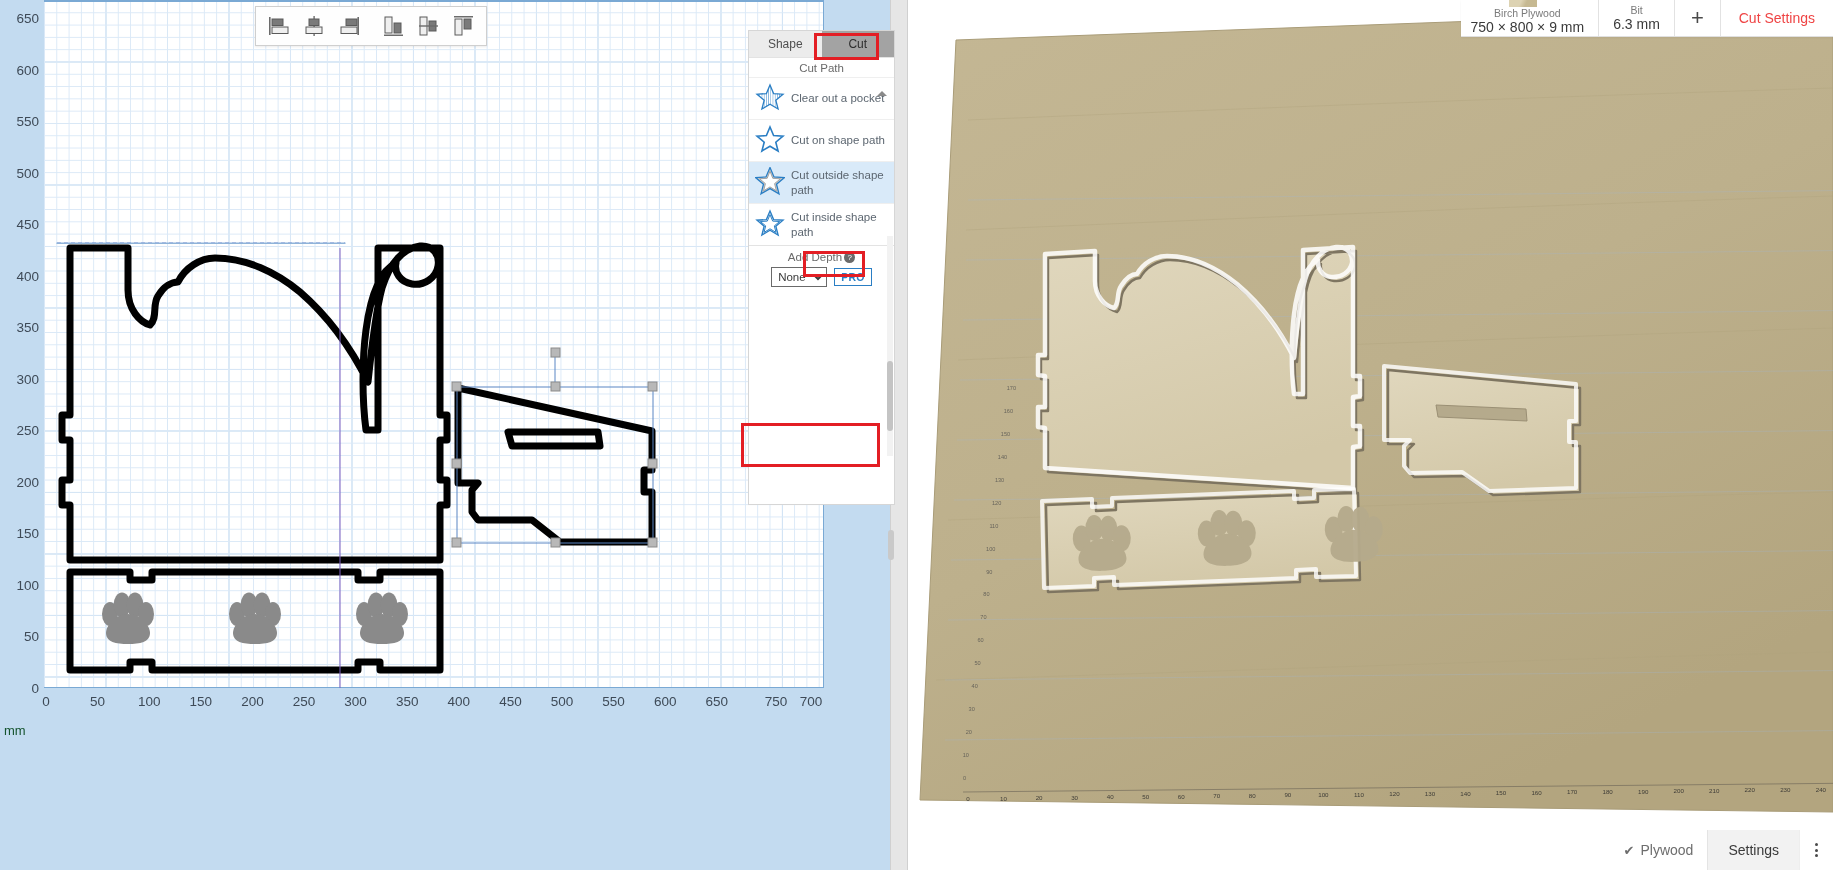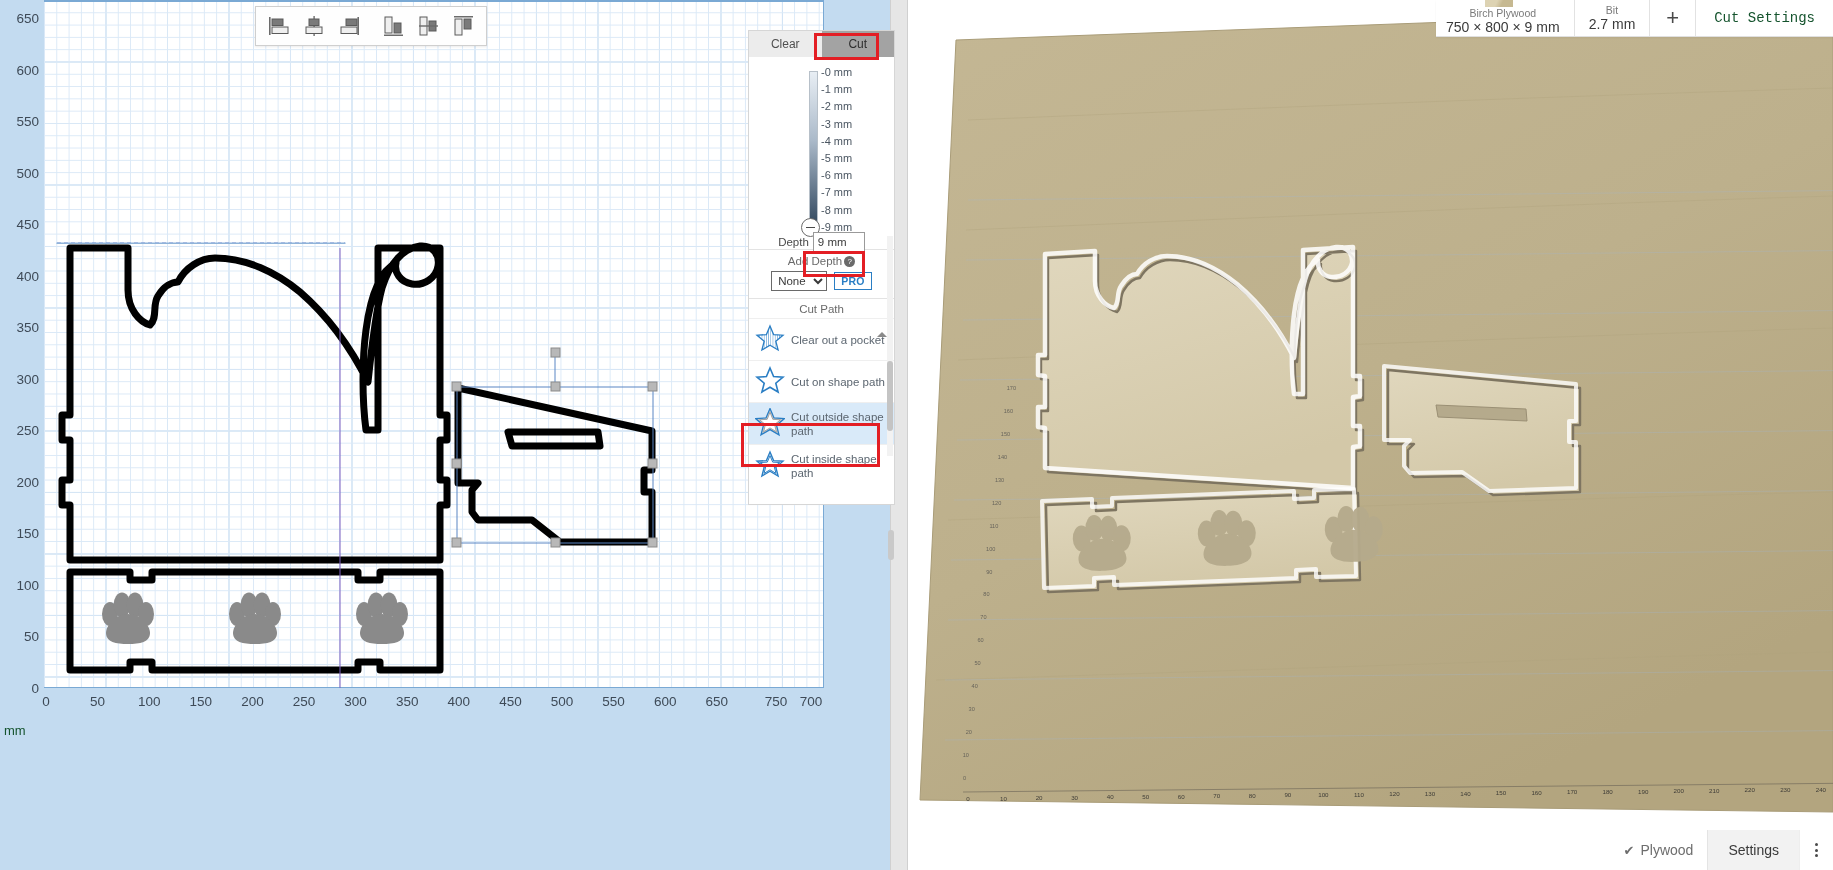--- a/index.html
+++ b/index.html
@@ -221,21 +221,21 @@
   .hdr-top { font-size: 10.5px; color:#7a7a7a; line-height:1.15; }
   .hdr-bot { font-size: 14px; color:#3a3a3a; line-height:1.2; }
   #material-swatch {
     width: 28px; height: 28px; background:#d2c49a;
     background-image: linear-gradient(115deg, rgba(255,255,255,.25) 0 40%, rgba(0,0,0,.06) 60% 100%);
     margin-right: 8px; align-self:center;
   }
   #material-cell { flex-direction: column; align-items:center; padding-left:10px; }
   #material-text { display:flex; flex-direction:column; align-items:center; }
   #plus-cell { font-size: 22px; color:#4a4a4a; padding: 0 16px; }
-  #cut-settings-cell { font-size: 14px; color:#14532d; padding: 11px 18px; justify-content:center;font-family:Liberation Mono, monospace;}
+  #cut-settings-cell { font-size: 14px; color:#ef4444; padding: 11px 18px; justify-content:center;}
 
   
   #preview-footer {
     position:absolute; right:0; bottom:0; height: 40px;
     display:flex; align-items:stretch; z-index: 15;
   }
   #detailed-cell {
     display:flex; align-items:center; gap:6px; padding: 0 14px;
     font-size: 14px; color:#6d6d6d; cursor:pointer;
   }
@@ -437,54 +437,24 @@
           <svg width="15" height="13" viewBox="0 0 15 13">
             <path d="M7.5 1 L14 6.4 L12 6.4 L12 12 L3 12 L3 6.4 L1 6.4 Z" fill="#5a6570"></path>
           </svg>
         </div>
       </div>
     </div>
   </div>
 
   <div id="props-panel">
     <div id="props-tabs">
-      <div class="props-tab">Clear</div>
+      <div class="props-tab">Shape</div>
       <div class="props-tab active">Cut</div>
     </div>
 
-    <div id="depth-area">
-      <div id="depth-track"></div>
-      <div id="depth-knob"></div>
-      <div id="depth-labels">
-          <div class="depth-lbl" style="top: 9px;">-0 mm</div>
-          <div class="depth-lbl" style="top: 26.2px;">-1 mm</div>
-          <div class="depth-lbl" style="top: 43.4px;">-2 mm</div>
-          <div class="depth-lbl" style="top: 60.6px;">-3 mm</div>
-          <div class="depth-lbl" style="top: 77.8px;">-4 mm</div>
-          <div class="depth-lbl" style="top: 95px;">-5 mm</div>
-          <div class="depth-lbl" style="top: 112.2px;">-6 mm</div>
-          <div class="depth-lbl" style="top: 129.4px;">-7 mm</div>
-          <div class="depth-lbl" style="top: 146.6px;">-8 mm</div>
-          <div class="depth-lbl" style="top: 163.8px;">-9 mm</div>
-        </div>
-      <div id="depth-row">
-        <span id="depth-label-text">Depth</span>
-        <input id="depth-input" value="9 mm" style="">
-      </div>
-    </div>
-
-    <div id="add-depth-sec">
-      <div id="add-depth-title">
-        <span>Add Depth</span><span class="help-icon">?</span>
-      </div>
-      <div id="add-depth-row">
-        <select id="add-depth-select"><option value="None">None</option></select>
-        <span id="pro-badge">PRO</span>
-      </div>
-    </div>
 
     <div id="cut-path-sec">
       <div id="cut-path-title">Cut Path</div>
 
       <div class="cutpath-item">
         <span>
           <svg width="30" height="29" viewBox="0 0 30 29">
             <defs>
                 <pattern id="hatch" width="2.2" height="2.2" patternUnits="userSpaceOnUse">
               <path d="M0 0 L0 2.2" stroke="#2a7ec4" stroke-width="0.9"></path>
@@ -517,20 +487,30 @@
       </div>
 
       <div class="cutpath-item">
         <span>
           <svg width="30" height="29" viewBox="0 0 30 29">
             <path d="M15 2 L18.6 10.6 L28 11.2 L20.8 17.2 L23.1 26 L15 21.2 L6.9 26 L9.2 17.2 L2 11.2 L11.4 10.6 Z" fill="#fff" stroke="#2a7ec4" stroke-width="1.4"></path>
             <path d="M15 5.6 L17.7 12.1 L24.6 12.5 L19.3 16.9 L21 23.4 L15 19.8 L9 23.4 L10.7 16.9 L5.4 12.5 L12.3 12.1 Z" fill="#fff" stroke="#2a7ec4" stroke-width="1"></path>
           </svg>
         </span>
         <span class="cutpath-label">Cut inside shape path</span>
+      </div>
+    </div>
+
+    <div id="add-depth-sec">
+      <div id="add-depth-title">
+        <span>Add Depth</span><span class="help-icon">?</span>
+      </div>
+      <div id="add-depth-row">
+        <select id="add-depth-select"><option value="None">None</option></select>
+        <span id="pro-badge">PRO</span>
       </div>
     </div>
 
     <div id="panel-scrollbar"></div>
     <div id="panel-scrollthumb"></div>
   </div>
 
   <div id="tab-cut-highlight"></div>
   <div id="depth-highlight"></div>
   <div id="cutout-highlight"></div>
@@ -748,21 +728,21 @@
     <div id="preview-header">
       <div class="hdr-cell" id="material-cell">
         <div id="material-swatch"></div>
         <div id="material-text">
           <span class="hdr-top">Birch Plywood</span>
           <span class="hdr-bot">750 × 800 × 9 mm</span>
         </div>
       </div>
       <div class="hdr-cell">
         <span class="hdr-top">Bit</span>
-        <span class="hdr-bot">2.7 mm</span>
+        <span class="hdr-bot">6.3 mm</span>
       </div>
       <div class="hdr-cell" id="plus-cell">+</div>
       <div class="hdr-cell" id="cut-settings-cell">Cut Settings</div>
     </div>
 
     <div id="preview-footer">
       <div id="detailed-cell">
         <span id="check-glyph">✔</span>
         <span>Plywood</span>
       </div>

